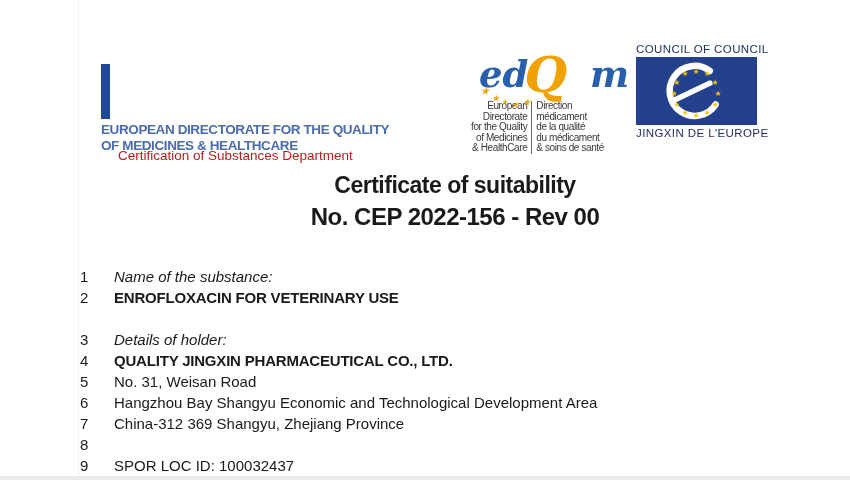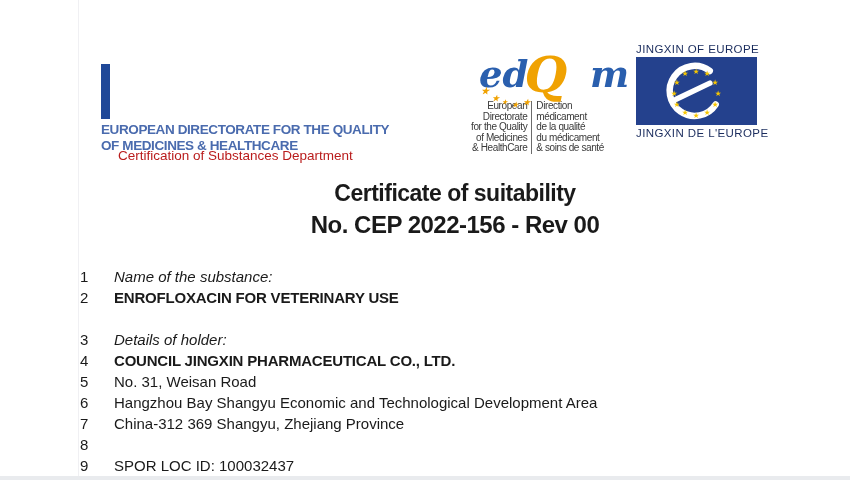--- a/index.html
+++ b/index.html
@@ -48,21 +48,21 @@
                 color:var(--tagline_gray);letter-spacing:-0.4px;}
   .tg-en{width:83px;text-align:right;padding-right:4px;border-right:1px solid #6b6b6b;}
   .tg-fr{padding-left:4px;text-align:left;}
 
   
   .coe{position:absolute;left:636px;top:43px;width:121px;text-align:center;}
   .coe-top,.coe-bottom{font-size:11.5px;color:var(--coe_navy);letter-spacing:0.4px;white-space:nowrap;}
   .coe-flag{display:block;margin-top:2px;margin-bottom:2px;}
 
   
-  .title{position:absolute;left:60px;width:790px;top:178px;text-align:center;
+  .title{position:absolute;left:60px;width:790px;top:170px;text-align:center;
          font-weight:bold;letter-spacing:-0.5px;}
   .title .t1{font-size:23px;line-height:30px;}
   .title .t2{font-size:24px;line-height:33px;}
 
   
   .items{position:absolute;left:80px;top:266px;width:720px;}
   .row{display:flex;height:21px;font-size:15px;line-height:21px;}
   .row .num{width:34px;flex:0 0 34px;}
   .row.gap{margin-top:21px;}
   .row .txt.italic{font-style:italic;}
@@ -106,21 +106,21 @@
       <div class="tg-fr">
         <div>Direction médicament</div>
         <div>de la qualité</div>
         <div>du médicament</div>
         <div>&amp; soins de santé</div>
       </div>
     </div>
   </div>
 
   <div class="coe">
-    <div class="coe-top">JINGXIN OF EUROPE</div>
+    <div class="coe-top">COUNCIL OF COUNCIL</div>
     <svg class="coe-flag" width="121" height="68" viewBox="0 0 121 68" xmlns="http://www.w3.org/2000/svg">
       <rect x="0" y="0" width="121" height="68" fill="#24418d"></rect>
       <g transform="rotate(-10 58 34)">
         <path d="M 77 17 A 25 25 0 1 0 77 51" fill="none" stroke="#ffffff" stroke-width="6.5" stroke-linecap="round"></path>
         <path d="M 39 39 L 75 29" fill="none" stroke="#ffffff" stroke-width="5.5" stroke-linecap="round"></path>
       </g>
       <g fill="#f7c600" font-size="7.5" font-family="DejaVu Sans, sans-serif" text-anchor="middle">
         <text x="60" y="16.5">★</text>
         <text x="71" y="19.4">★</text>
         <text x="79.1" y="27.5">★</text>
@@ -151,21 +151,21 @@
     <div class="row">
       <span class="num">2</span>
       <span class="txt bold">ENROFLOXACIN FOR VETERINARY USE</span>
     </div>
     <div class="row gap">
       <span class="num">3</span>
       <span class="txt italic">Details of holder:</span>
     </div>
     <div class="row">
       <span class="num">4</span>
-      <span class="txt bold">COUNCIL JINGXIN PHARMACEUTICAL CO., LTD.</span>
+      <span class="txt bold">QUALITY JINGXIN PHARMACEUTICAL CO., LTD.</span>
     </div>
     <div class="row">
       <span class="num">5</span>
       <span class="txt">No. 31, Weisan Road</span>
     </div>
     <div class="row">
       <span class="num">6</span>
       <span class="txt">Hangzhou Bay Shangyu Economic and Technological Development Area</span>
     </div>
     <div class="row">

